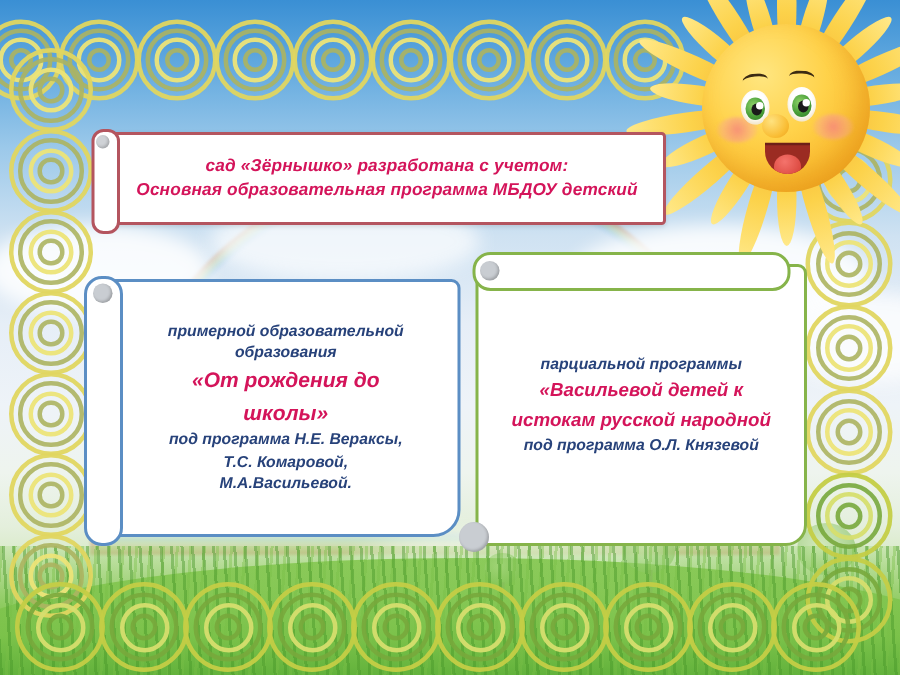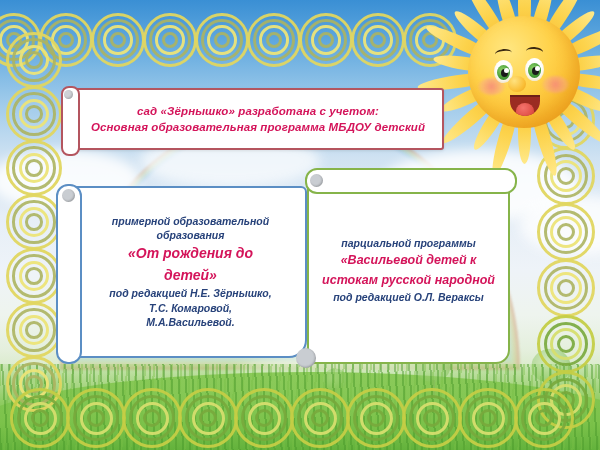--- a/index.html
+++ b/index.html
@@ -277,23 +277,23 @@
   .panel.left .curl-v::after {
     content: "";
     position: absolute;
     left: 4px; top: 3px;
     width: 13px; height: 13px;
     border-radius: 50%;
     background: #c9cdd2;
     box-shadow: inset -1px -1px 2px rgba(0,0,0,.22);
   }
   .panel.right {
-    left: 307px;
+    left: 317px;
     top: 176px;
-    width: 203px;
+    width: 221px;
     height: 188px;
     border: 2px solid #86b44a;
     border-radius: 6px 6px 14px 6px;
   }
   .panel.right .curl-h {
     position: absolute;
     left: -4px; top: -10px;
     width: 208px; height: 22px;
     border: 2px solid #86b44a;
     border-radius: 12px;
@@ -574,31 +574,31 @@
       <div>Основная образовательная программа МБДОУ детский</div>
     </div>
   </div>
 
   <div class="panel left">
     <div class="curl-v"></div>
     <div class="panel-body">
       <div class="t-normal">примерной образовательной</div>
       <div class="t-normal">образования</div>
       <div class="t-accent">«От рождения до</div>
-      <div class="t-accent">детей»</div>
-      <div class="t-sub">под редакцией Н.Е.  Зёрнышко,</div>
+      <div class="t-accent">школы»</div>
+      <div class="t-sub">под программа Н.Е.  Вераксы,</div>
       <div class="t-sub">Т.С. Комаровой,</div>
       <div class="t-sub">М.А.Васильевой.</div>
     </div>
   </div>
 
   <div class="panel right">
     <div class="curl-h"></div>
     <div class="curl-bl"></div>
     <div class="panel-body">
       <div class="t-normal">парциальной программы</div>
       <div class="t-accent sm">«Васильевой детей к</div>
       <div class="t-accent sm">истокам русской народной</div>
-      <div class="t-sub">под редакцией О.Л. Вераксы</div>
+      <div class="t-sub">под программа О.Л. Князевой</div>
     </div>
   </div>
 
 </div>
 
 </body></html>

